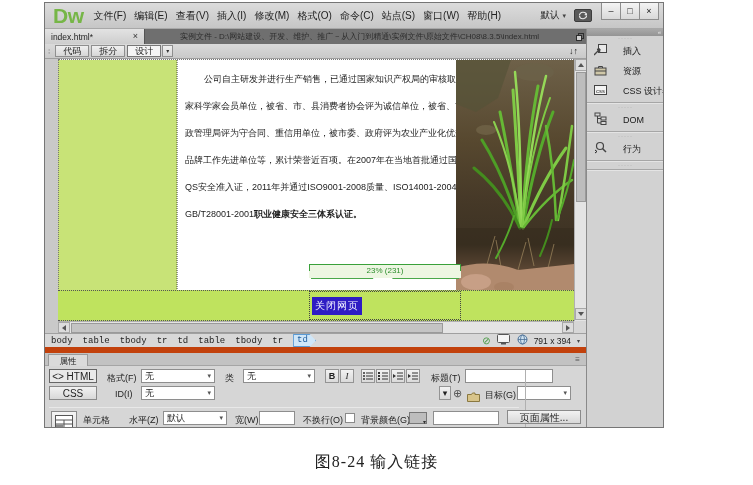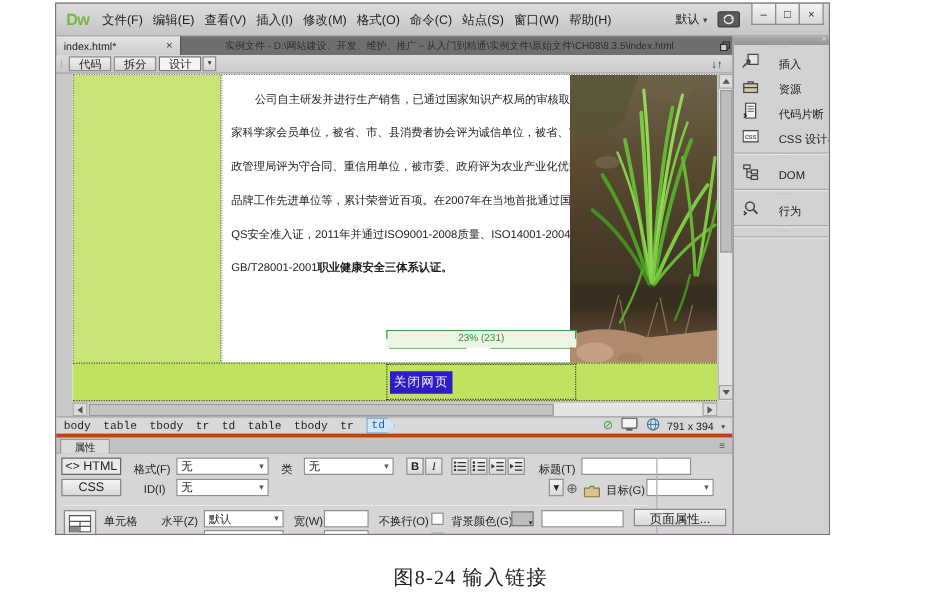--- a/index.html
+++ b/index.html
@@ -7,21 +7,21 @@
   .page { position:relative; width:753px; height:485px; background:#fff; overflow:hidden; }
 
   
   .app { position:absolute; left:44px; top:2px; width:620px; height:426px;
          border:1px solid #767676; background:#cbcbcb; overflow:hidden; }
 
   
   .menubar { position:absolute; left:0; top:0; width:618px; height:26px;
              background:linear-gradient(#dcdcdc,#c6c6c6); display:flex; align-items:center;
              padding:0 4px 0 8px; border-bottom:1px solid #a8a8a8; }
-  .logo { color:#76b647; font-weight:bold; font-size:13px; margin-right:10px; letter-spacing:-0.5px; }
+  .logo { color:#76b647; font-weight:bold; font-size:21px; margin-right:10px; letter-spacing:-0.5px; }
   .menu { font-size:10px; color:#222; margin-right:8px; white-space:nowrap; cursor:default; }
   .spacer { flex:1; }
   .workspace { font-size:9.5px; color:#222; display:flex; align-items:center; gap:3px; margin-right:8px; }
   .workspace::after { content:"▾"; font-size:7px; color:#444; }
   .syncbtn { width:18px; height:13px; background:#5a5a5a; border:1px solid #3c3c3c; border-radius:2px;
              display:flex; align-items:center; justify-content:center; margin-right:10px; }
   .winbtns { display:flex; align-self:flex-start; }
   .winbtn { width:20px; height:17px; background:linear-gradient(#f4f4f4,#d9d9d9); border:1px solid #8e8e8e;
             border-top:none; margin-left:-1px; font-size:9px; color:#222; display:flex;
             align-items:center; justify-content:center; }
@@ -95,21 +95,21 @@
   .tag { margin-right:10px; }
   .tagsel { background:#cfe6f8; border:1px solid #5b9bd5; color:#1d5c9e; padding:0 7px 0 3px; margin-right:4px;
             clip-path:polygon(0 0,72% 0,100% 50%,72% 100%,0 100%); line-height:11px; }
   .statright { margin-left:auto; display:flex; align-items:center; gap:6px; padding-right:6px;
                font-family:"Liberation Sans", sans-serif; }
   .szlabel { font-size:8.5px; color:#222;text-align:right; }
   .szcaret { font-size:6px; color:#444; }
   .checkicon { color:#4a9a45; font-size:10px; line-height:1; }
 
   
-  .props { position:absolute; left:0; top:344px; width:541px; height:82px; background:#d946ef; border-top:3px solid #c2410c; }
+  .props { position:absolute; left:0; top:344px; width:541px; height:82px; background:#6d28d9; border-top:6px solid #c2410c; }
   .ptitle { position:absolute; left:0; top:0; width:541px; height:13px; background:#c2c2c2; border-bottom:1px solid #a5a5a5; }
   .ptab { position:absolute; left:3px; top:1px; width:40px; height:12px; background:#dadada; border:1px solid #9a9a9a;
           border-bottom:none; font-size:8.5px; color:#1e1e1e; text-align:center; line-height:12px; }
   .pmenu { position:absolute; right:6px; top:3px; font-size:8px; color:#555; line-height:1; }
   .pbody { position:absolute; left:0; top:13px; width:541px; height:69px; background:#d6d6d6; }
   .plabel { position:absolute; font-size:9px; color:#1e1e1e; white-space:nowrap; }
   .sel { position:absolute; height:14px; background:#fff; border:1px solid #8e8e8e; font-size:9px; color:#1e1e1e;
          display:flex; align-items:center; justify-content:space-between; padding:0 3px; }
   .sel::after { content:"▾"; font-size:7px; color:#555; margin-left:4px; }
   .pin { position:absolute; height:14px; background:#fff; border:1px solid #8e8e8e; font-size:9px;
@@ -458,30 +458,20 @@
       <div class="ditem">
         <span><svg width="13" height="13" viewBox="0 0 13 13">
               <rect x="1" y="5" width="11" height="7" fill="#cfc7a8" stroke="#444"></rect>
               <path d="M4.5,5 L4.5,3.5 L8.5,3.5 L8.5,5" fill="none" stroke="#444"></path>
               <line x1="1" y1="8" x2="12" y2="8" stroke="#444"></line>
             </svg></span>
         <span class="dlabel">资源</span>
       </div>
       <div class="ditem">
         <span><svg width="13" height="13" viewBox="0 0 13 13">
-              <rect x="2.5" y="0.5" width="8" height="12" fill="#f4f4f4" stroke="#444"></rect>
-              <line x1="4" y1="3" x2="9" y2="3" stroke="#777"></line>
-              <line x1="4" y1="5" x2="9" y2="5" stroke="#777"></line>
-              <line x1="4" y1="7" x2="9" y2="7" stroke="#777"></line>
-              <path d="M1,9 L3,10.5 L1,12" fill="none" stroke="#222"></path>
-            </svg></span>
-        <span class="dlabel">代码片断</span>
-      </div>
-      <div class="ditem">
-        <span><svg width="13" height="13" viewBox="0 0 13 13">
               <rect x="0.5" y="2.5" width="12" height="9" fill="#f4f4f4" stroke="#444"></rect>
               <text x="2" y="9.5" font-size="6" fill="#333" font-family="sans-serif">css</text>
             </svg></span>
         <span class="dlabel">CSS 设计器</span>
       </div>
       <div class="ddiv"></div>
       <div class="dots">·····</div>
       <div class="ditem">
         <span><svg width="13" height="13" viewBox="0 0 13 13">
               <rect x="1" y="1" width="5" height="3" fill="#d8d8d8" stroke="#444"></rect>

